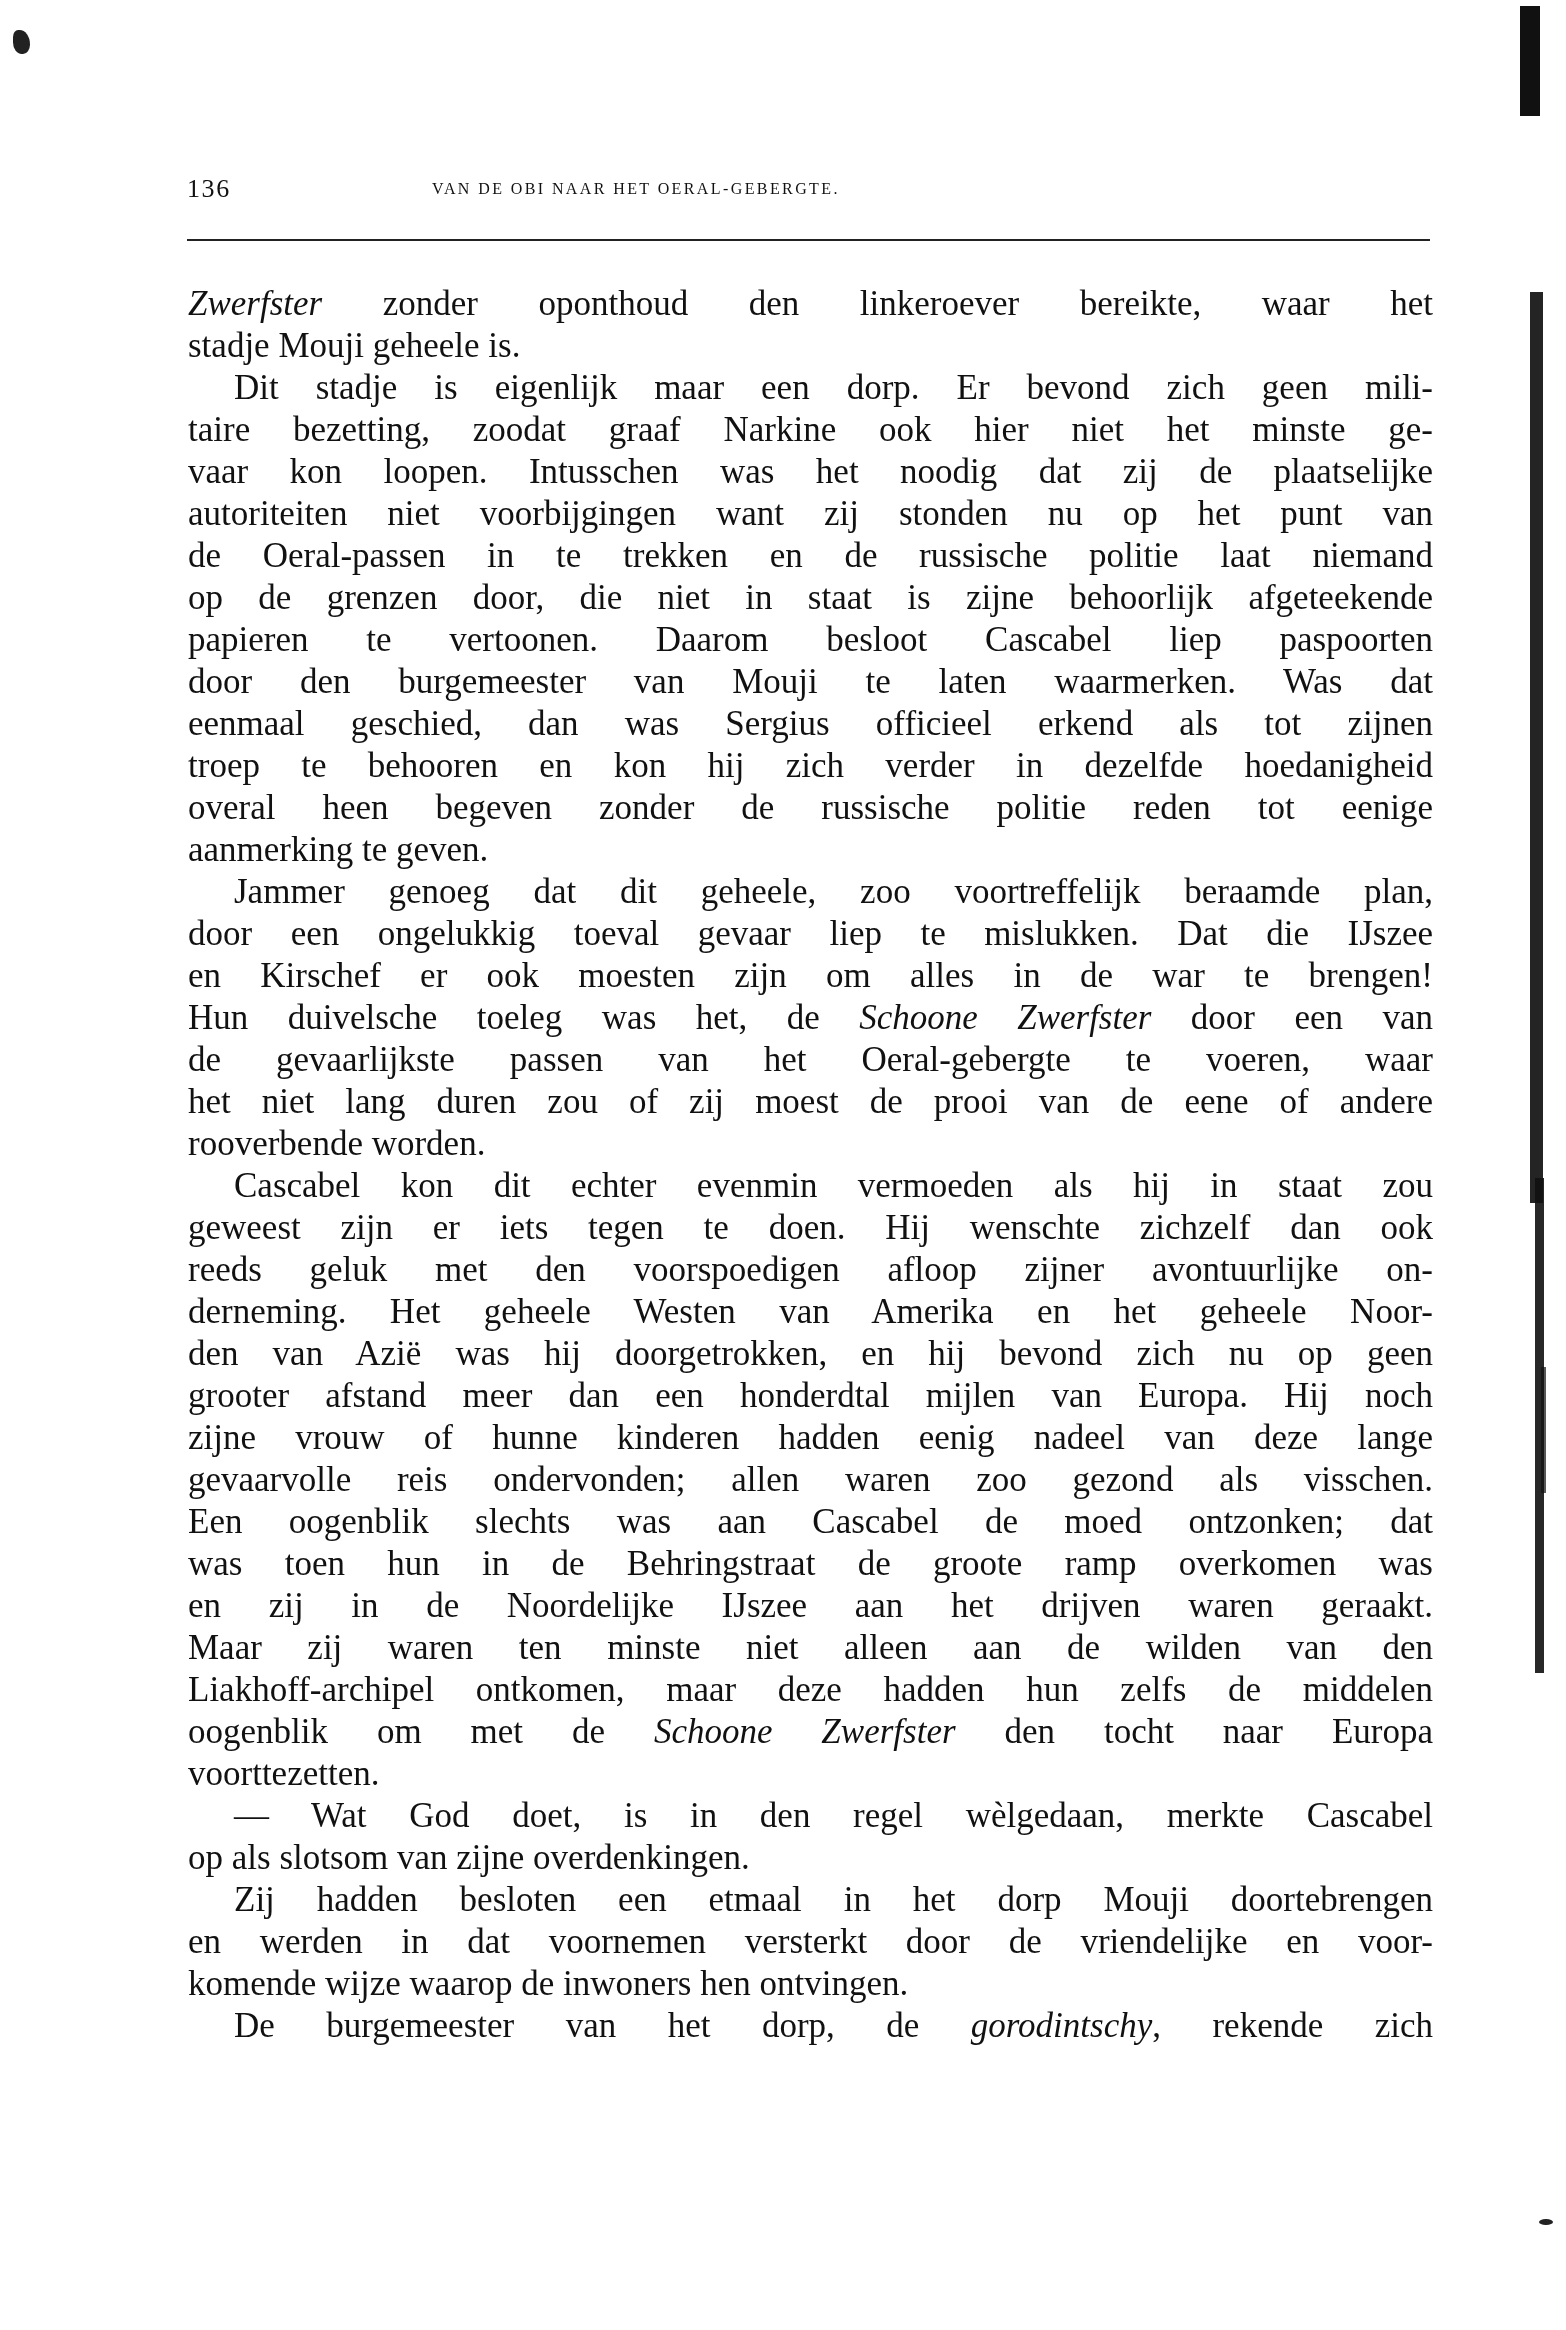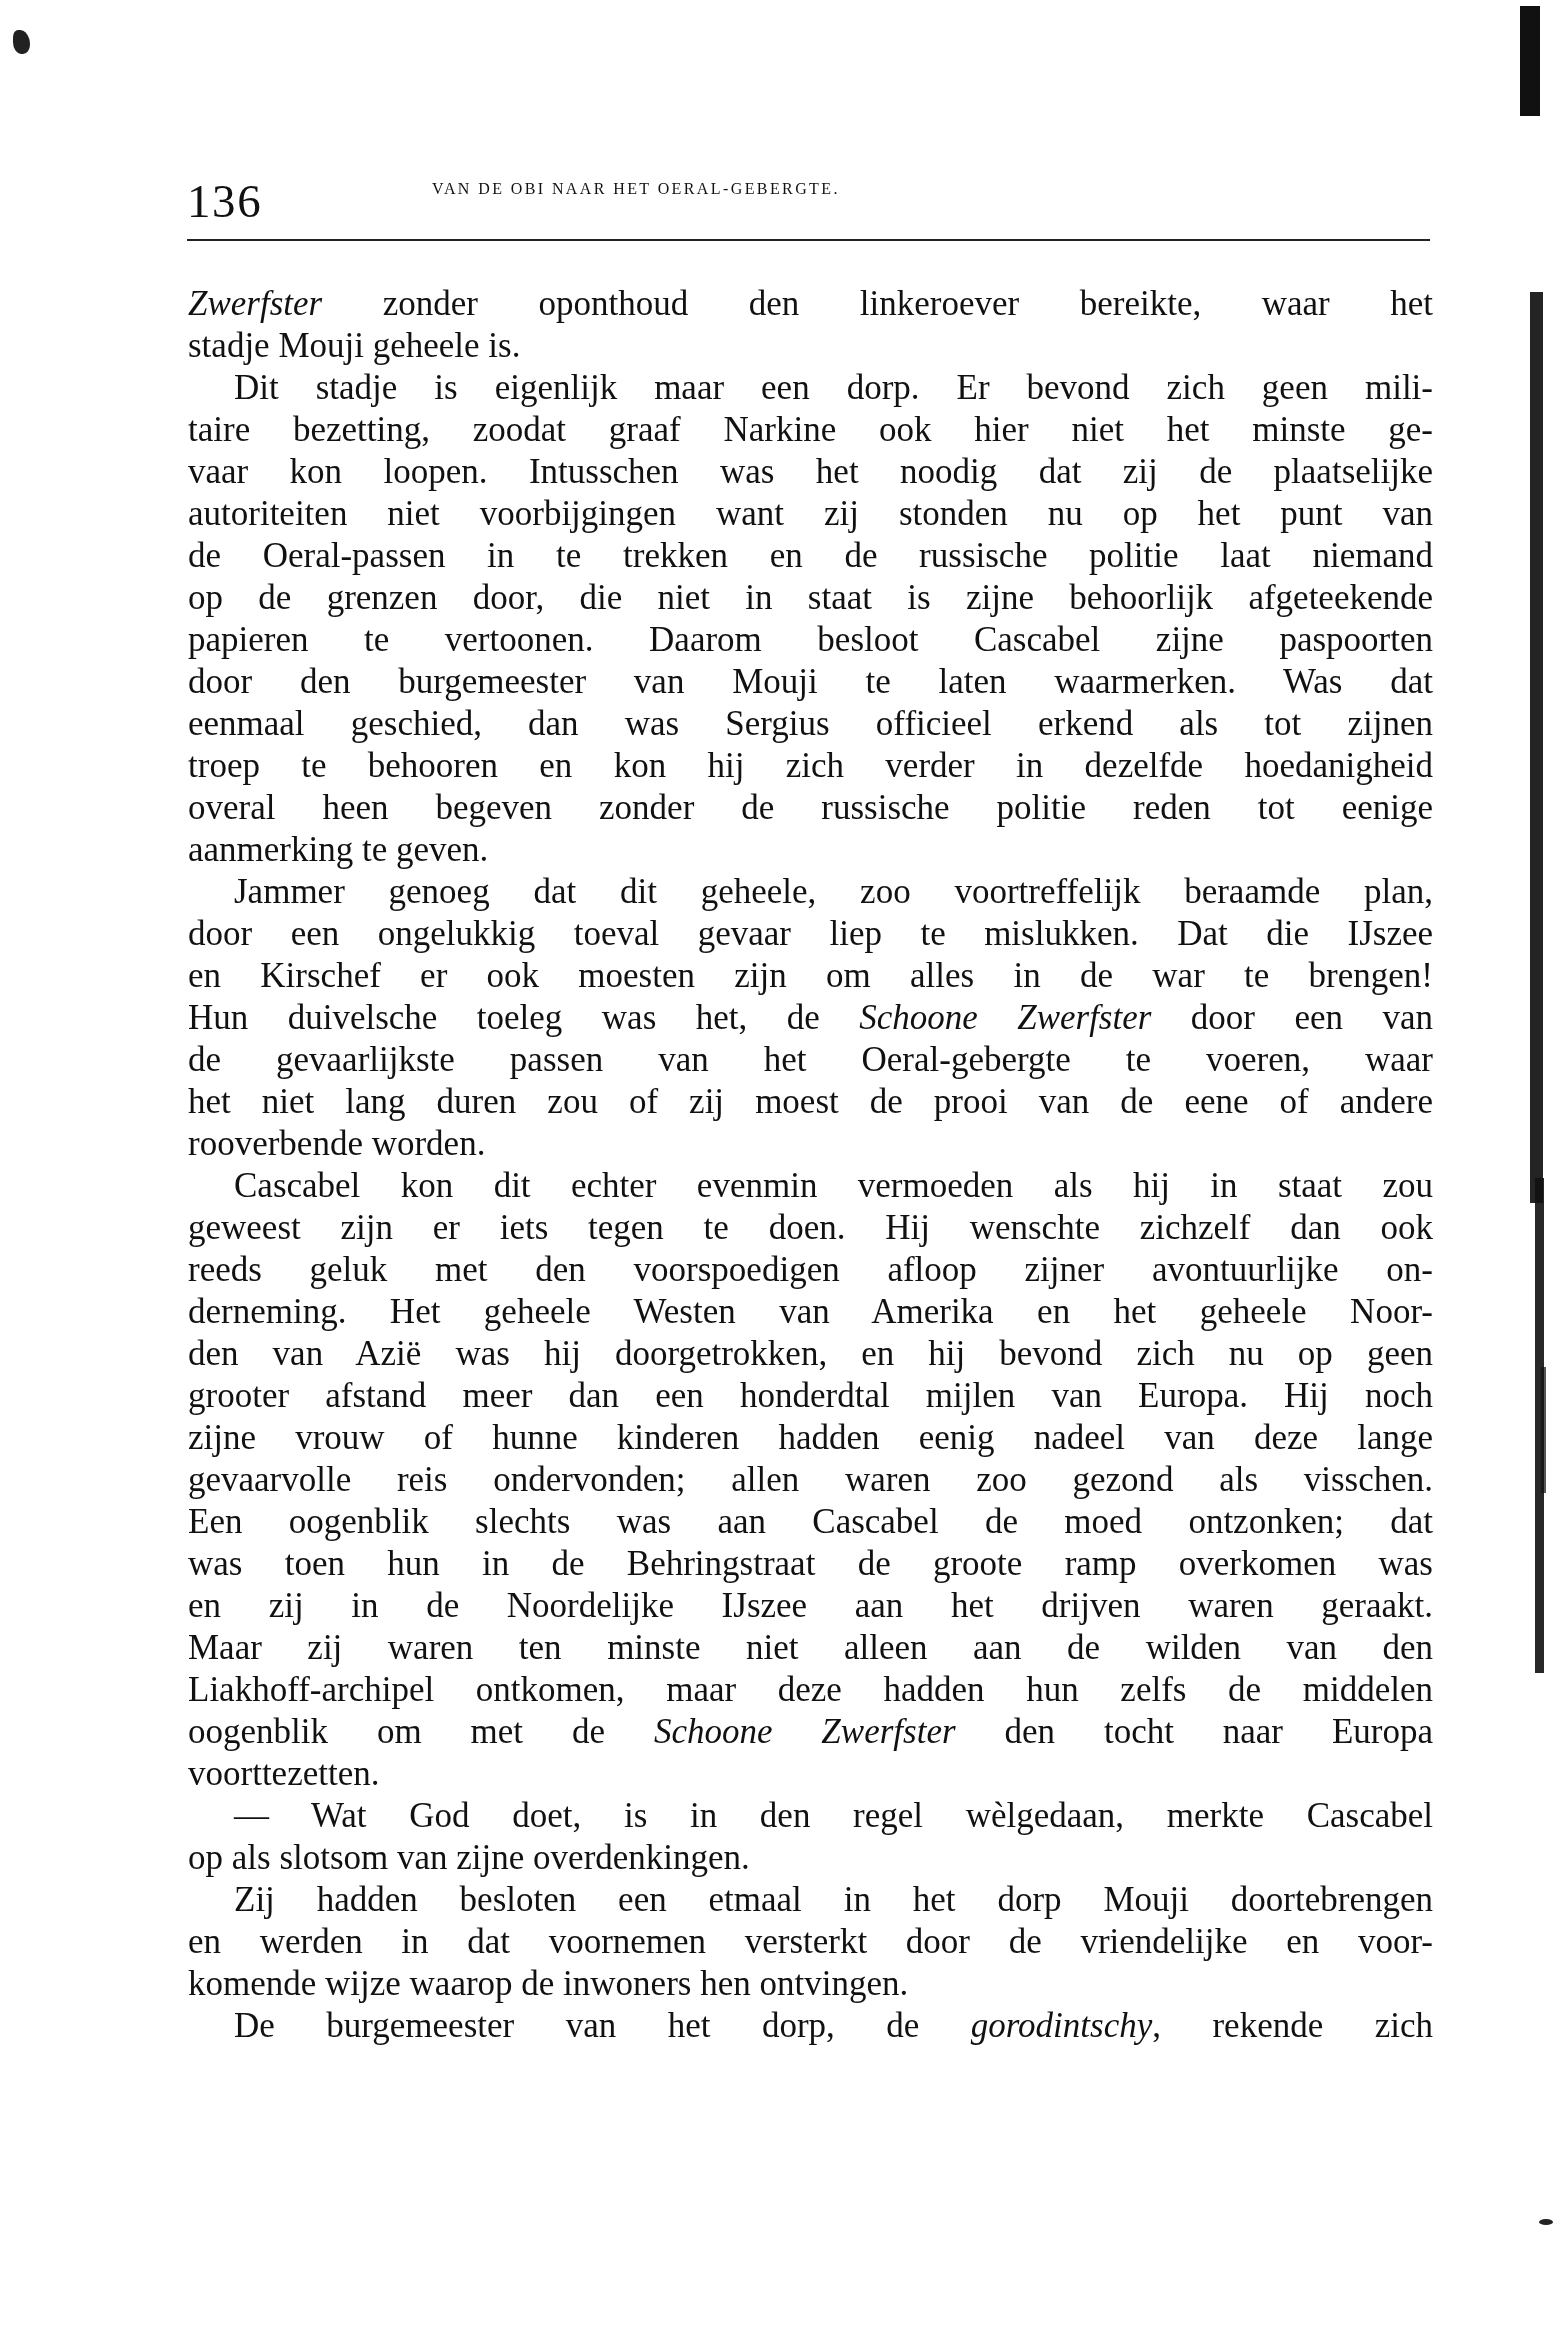--- a/index.html
+++ b/index.html
@@ -10,21 +10,21 @@
     overflow: hidden;
     font-family: "Liberation Serif", "DejaVu Serif", serif;
     color: #111;
   }
   .page { position: absolute; left: 0; top: 0; width: 1566px; height: 2330px; }
   .header {
     position: absolute; left: 187px; top: 174px; width: 1249px; height: 47px;
   }
   .page-number {
     position: absolute; left: 0; top: 0;
-    font-size: 47px; letter-spacing: 1.6px;
+    font-size: 26px; letter-spacing: 1.6px;
   }
   .running-title {
     position: absolute; left: 245px; top: 6.3px;
     font-size: 16px; letter-spacing: 2.4px;
   }
   .rule {
     position: absolute; left: 187px; top: 239px; width: 1243px; height: 2.4px;
     background: #222;
   }
   .body-text {
@@ -57,21 +57,21 @@
 
   <div class="body-text" id="body-text">
       <span class="line"><span class="it">Zwerfster</span><span> zonder oponthoud den linkeroever bereikte, waar het</span></span>
       <span class="line last"><span>stadje Mouji geheele is.</span></span>
       <span class="line indent"><span>Dit stadje is eigenlijk maar een dorp. Er bevond zich geen mili-</span></span>
       <span class="line"><span>taire bezetting, zoodat graaf Narkine ook hier niet het minste ge-</span></span>
       <span class="line"><span>vaar kon loopen. Intusschen was het noodig dat zij de plaatselijke</span></span>
       <span class="line"><span>autoriteiten niet voorbijgingen want zij stonden nu op het punt van</span></span>
       <span class="line"><span>de Oeral-passen in te trekken en de russische politie laat niemand</span></span>
       <span class="line"><span>op de grenzen door, die niet in staat is zijne behoorlijk afgeteekende</span></span>
-      <span class="line"><span>papieren te vertoonen. Daarom besloot Cascabel zijne paspoorten</span></span>
+      <span class="line"><span>papieren te vertoonen. Daarom besloot Cascabel liep paspoorten</span></span>
       <span class="line"><span>door den burgemeester van Mouji te laten waarmerken. Was dat</span></span>
       <span class="line"><span>eenmaal geschied, dan was Sergius officieel erkend als tot zijnen</span></span>
       <span class="line"><span>troep te behooren en kon hij zich verder in dezelfde hoedanigheid</span></span>
       <span class="line"><span>overal heen begeven zonder de russische politie reden tot eenige</span></span>
       <span class="line last"><span>aanmerking te geven.</span></span>
       <span class="line indent"><span>Jammer genoeg dat dit geheele, zoo voortreffelijk beraamde plan,</span></span>
       <span class="line"><span>door een ongelukkig toeval gevaar liep te mislukken. Dat die IJszee</span></span>
       <span class="line"><span>en Kirschef er ook moesten zijn om alles in de war te brengen!</span></span>
       <span class="line"><span>Hun duivelsche toeleg was het, de </span><span class="it">Schoone Zwerfster</span><span> door een van</span></span>
       <span class="line"><span>de gevaarlijkste passen van het Oeral-gebergte te voeren, waar</span></span>

